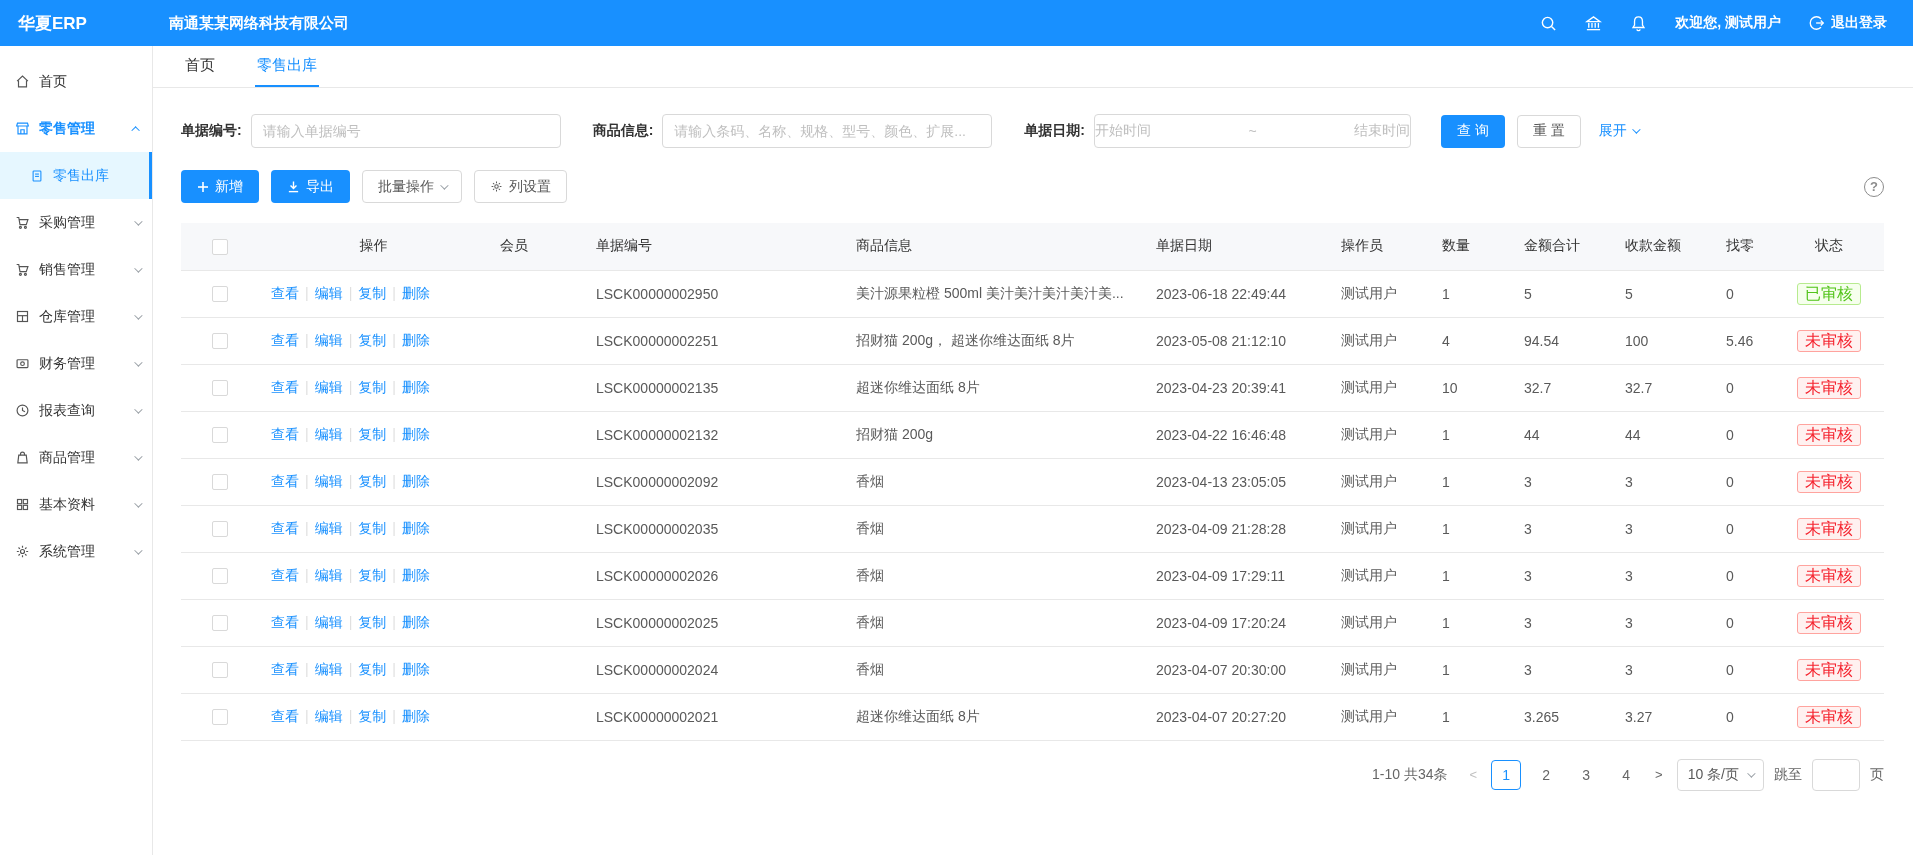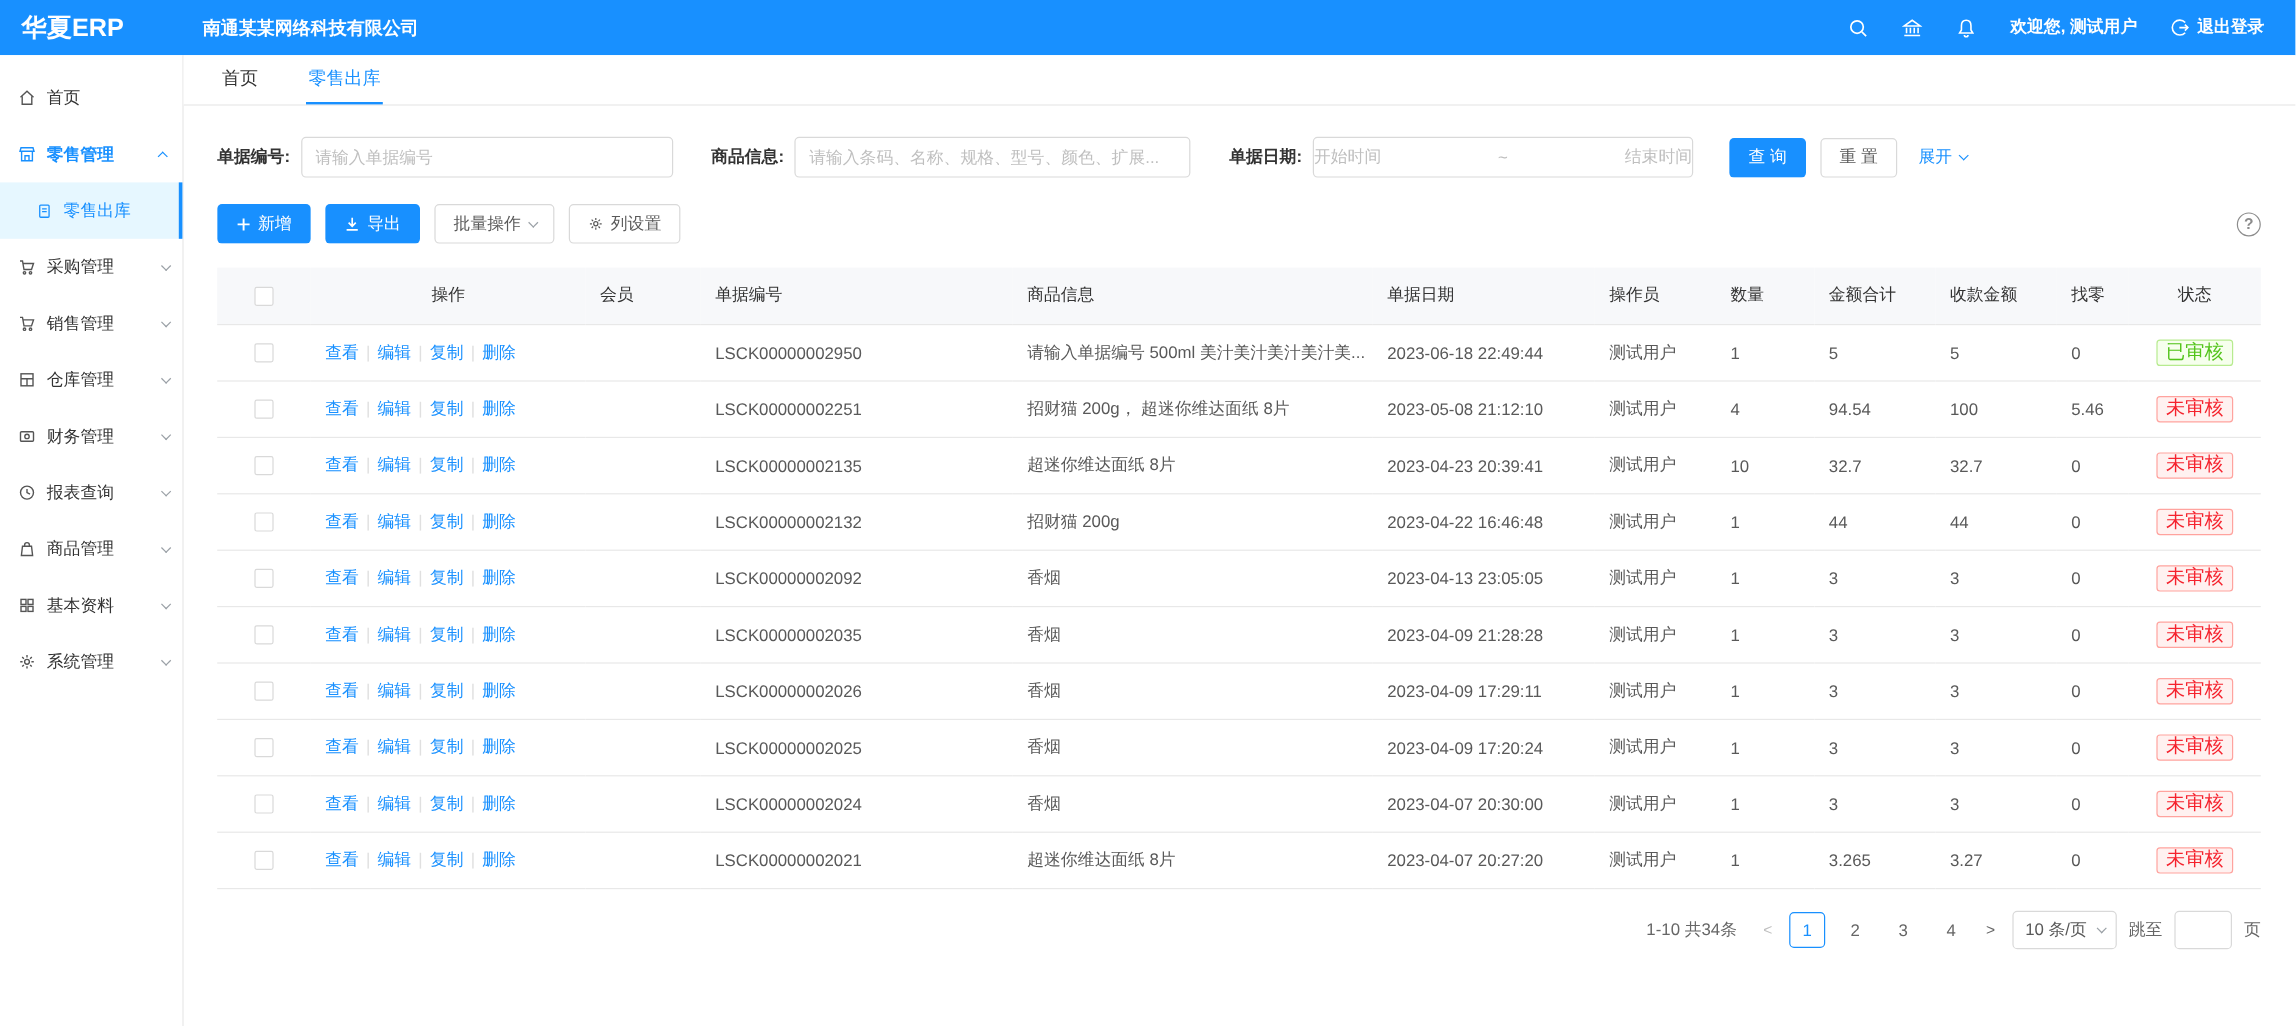--- a/index.html
+++ b/index.html
@@ -1,21 +1,21 @@
 <!DOCTYPE html>
 <html><head>
 <meta charset="utf-8">
 <style>
   * { margin:0; padding:0; box-sizing:border-box; }
   html,body { width:1913px; height:855px; overflow:hidden; background:#fff;
     font-family:"Liberation Sans","DejaVu Sans",sans-serif; color:#333; font-size:14px; }
 
   
   .topbar { height:46px; background:#1890ff; display:flex; align-items:center; color:#fff; }
-  .logo { width:153px; flex:0 0 153px; font-size:21px; font-weight:bold; padding-left:18px; white-space:nowrap; }
+  .logo { width:153px; flex:0 0 153px; font-size:17px; font-weight:bold; padding-left:18px; white-space:nowrap; }
   .company { font-size:15px; font-weight:600; margin-left:16px; white-space:nowrap; }
   .topbar-right { margin-left:auto; display:flex; align-items:center; gap:28px; padding-right:26px; }
   .tb-icon { display:flex; align-items:center; cursor:pointer; }
   .tb-icon svg { display:block; }
   .welcome { font-weight:600; white-space:nowrap; }
   .logout { display:flex; align-items:center; gap:6px; font-weight:600; cursor:pointer; white-space:nowrap; }
 
   
   .layout { display:flex; height:809px; }
   .sidebar { width:153px; flex:0 0 153px; border-right:1px solid #e8e8e8; padding-top:12px; background:#fff; }
@@ -316,21 +316,21 @@
           </tr>
         </thead>
         <tbody id="table-body">
             <tr>
     <td class="col-check"><span class="checkbox"></span></td>
     <td>
       <span class="link">查看</span><span class="sep">|</span><span class="link">编辑</span><span class="sep">|</span><span class="link">复制</span><span class="sep">|</span><span class="link">删除</span>
     </td>
     <td></td>
     <td>LSCK00000002950</td>
-    <td>请输入单据编号 500ml 美汁美汁美汁美汁美...</td>
+    <td>美汁源果粒橙 500ml 美汁美汁美汁美汁美...</td>
     <td>2023-06-18 22:49:44</td>
     <td>测试用户</td>
     <td>1</td>
     <td>5</td>
     <td>5</td>
     <td>0</td>
     <td class="col-status"><span class="badge badge-green">已审核</span></td>
   </tr>
             <tr>
     <td class="col-check"><span class="checkbox"></span></td>

